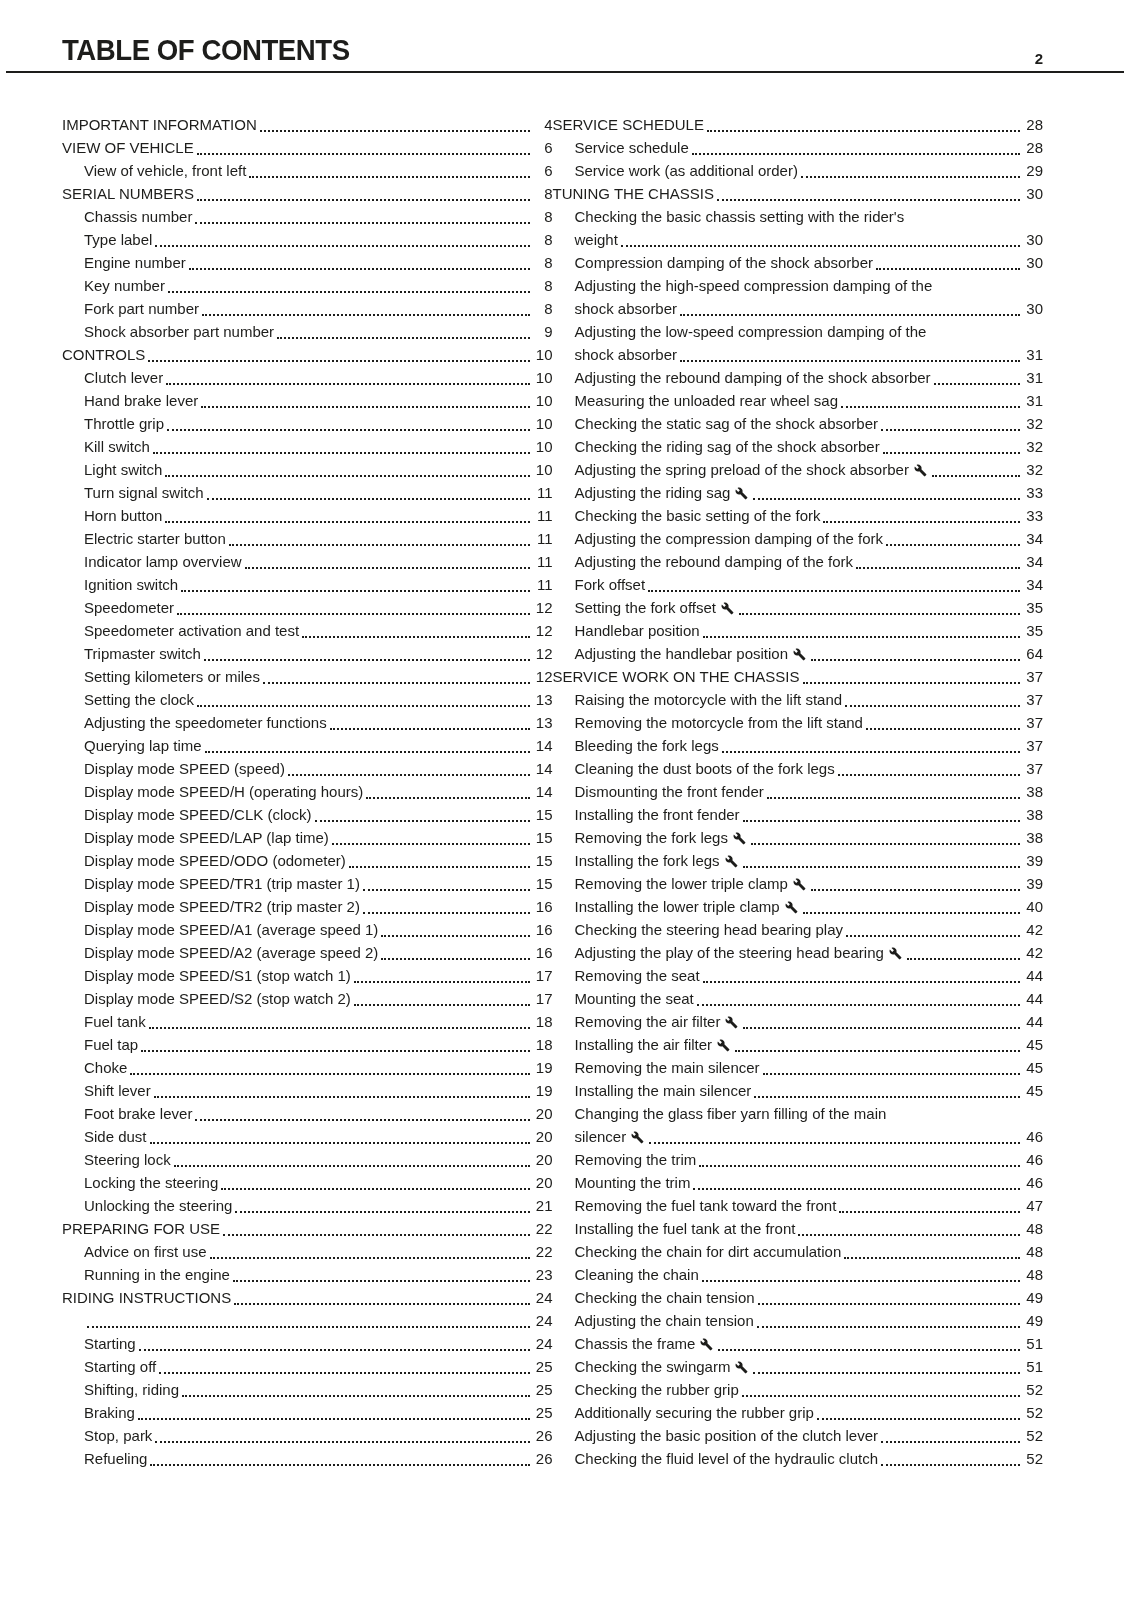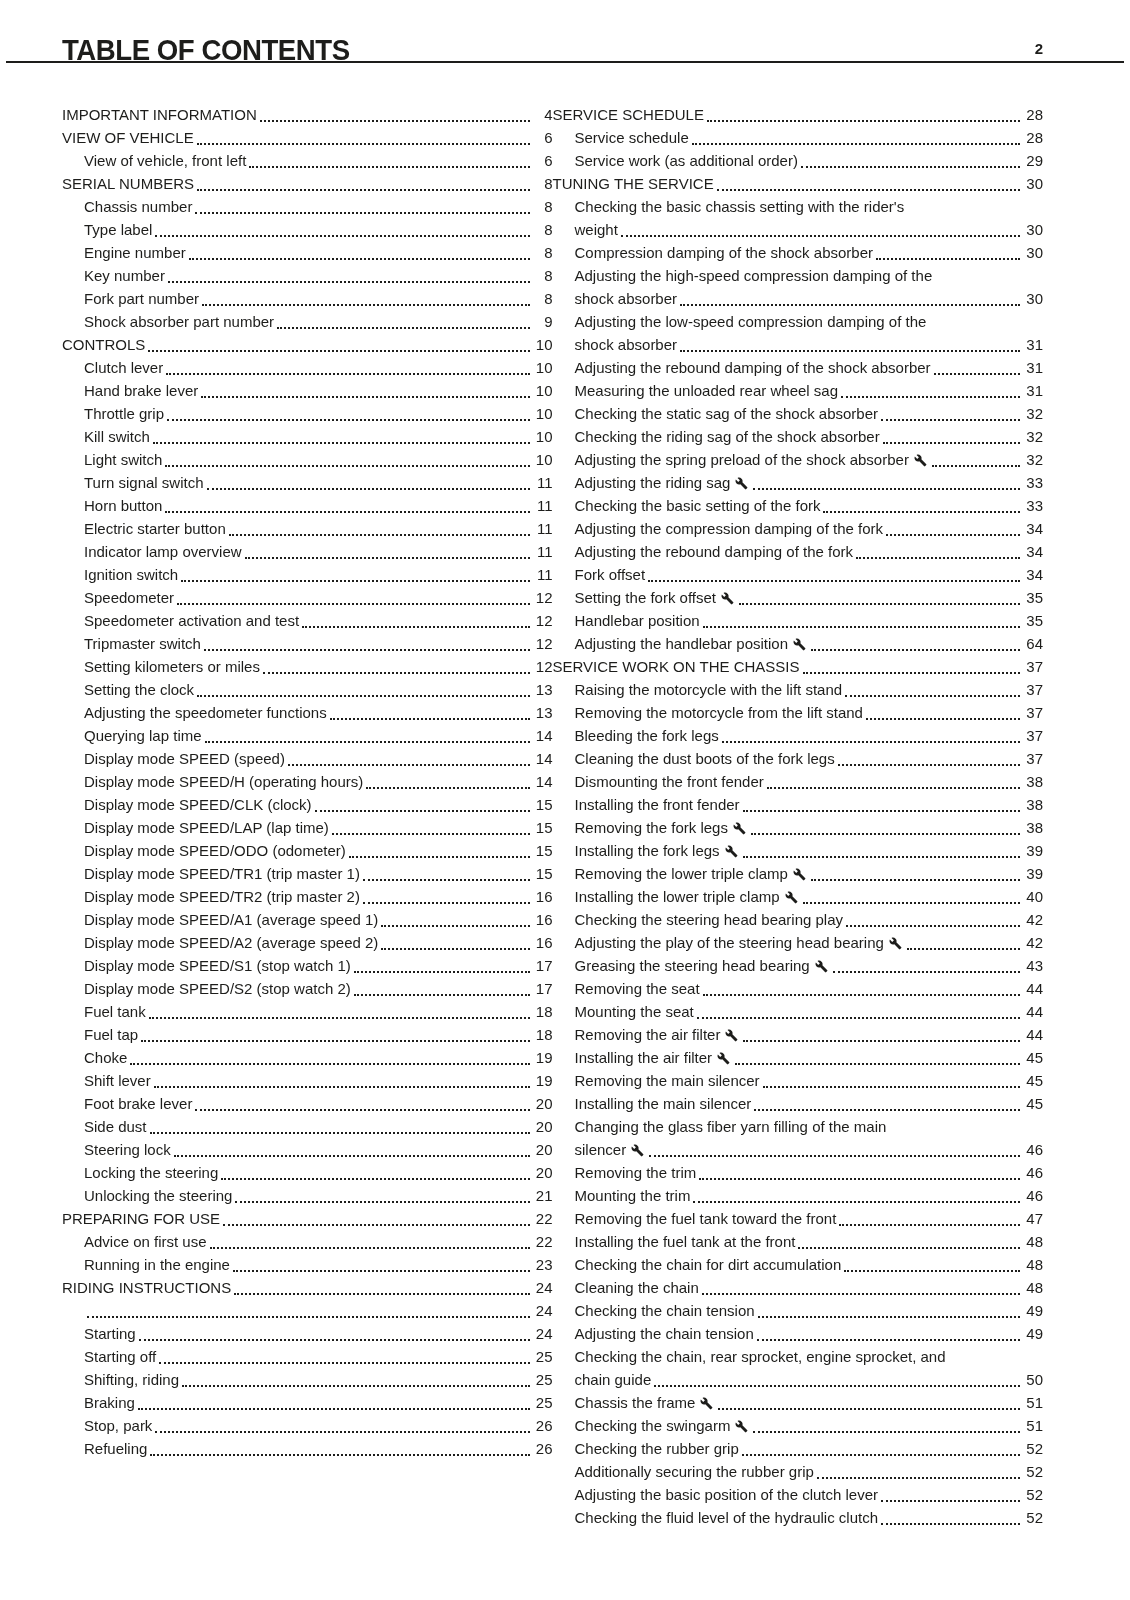--- a/index.html
+++ b/index.html
@@ -5,21 +5,21 @@
   * { box-sizing: border-box; }
   html, body { margin: 0; padding: 0; }
   body {
     width: 1130px;
     height: 1600px;
     background: #ffffff;
     font-family: "Liberation Sans", sans-serif;
     color: #1d1d1b;
     font-size: 15px;
   }
-  .header { position: relative; height: 63px; }
+  .header { position: relative; height: 73px; }
   .title {
     position: absolute;
     left: 62px;
     top: 33px;
     font-size: 30px;
     font-weight: 700;
     letter-spacing: -0.5px;
     transform: scaleX(0.92);
     transform-origin: left top;
     white-space: nowrap;
@@ -498,21 +498,21 @@
       </div>
       <div class="entry lvl2">
         <div class="row">
           <span class="lab">Service work (as additional order)</span>
           <span class="leader"></span>
           <span class="page">29</span>
         </div>
       </div>
       <div class="entry lvl1">
         <div class="row">
-          <span class="lab">TUNING THE SERVICE</span>
+          <span class="lab">TUNING THE CHASSIS</span>
           <span class="leader"></span>
           <span class="page">30</span>
         </div>
       </div>
       <div class="entry lvl2">
         <div class="line1">Checking the basic chassis setting with the rider's</div>
         <div class="row">
           <span class="lab">weight</span>
           <span class="leader"></span>
           <span class="page">30</span>
@@ -745,30 +745,20 @@
           <span class="lab">Adjusting the play of the steering head bearing</span>
           <svg viewBox="0 0 24 24" class="wrench">
             <path d="M22.7 19l-9.1-9.1c.9-2.3.4-5-1.5-6.9-2-2-5-2.4-7.4-1.3L9 6 6 9 1.6 4.7C.4 7.1.9 10.1 2.9 12.1c1.9 1.9 4.6 2.4 6.9 1.5l9.1 9.1c.4.4 1 .4 1.4 0l2.3-2.3c.5-.4.5-1.1.1-1.4z" fill="#1d1d1b"></path>
           </svg>
           <span class="leader"></span>
           <span class="page">42</span>
         </div>
       </div>
       <div class="entry lvl2">
         <div class="row">
-          <span class="lab">Greasing the steering head bearing</span>
-          <svg viewBox="0 0 24 24" class="wrench">
-            <path d="M22.7 19l-9.1-9.1c.9-2.3.4-5-1.5-6.9-2-2-5-2.4-7.4-1.3L9 6 6 9 1.6 4.7C.4 7.1.9 10.1 2.9 12.1c1.9 1.9 4.6 2.4 6.9 1.5l9.1 9.1c.4.4 1 .4 1.4 0l2.3-2.3c.5-.4.5-1.1.1-1.4z" fill="#1d1d1b"></path>
-          </svg>
-          <span class="leader"></span>
-          <span class="page">43</span>
-        </div>
-      </div>
-      <div class="entry lvl2">
-        <div class="row">
           <span class="lab">Removing the seat</span>
           <span class="leader"></span>
           <span class="page">44</span>
         </div>
       </div>
       <div class="entry lvl2">
         <div class="row">
           <span class="lab">Mounting the seat</span>
           <span class="leader"></span>
           <span class="page">44</span>
@@ -866,28 +856,20 @@
           <span class="lab">Checking the chain tension</span>
           <span class="leader"></span>
           <span class="page">49</span>
         </div>
       </div>
       <div class="entry lvl2">
         <div class="row">
           <span class="lab">Adjusting the chain tension</span>
           <span class="leader"></span>
           <span class="page">49</span>
-        </div>
-      </div>
-      <div class="entry lvl2">
-        <div class="line1">Checking the chain, rear sprocket, engine sprocket, and</div>
-        <div class="row">
-          <span class="lab">chain guide</span>
-          <span class="leader"></span>
-          <span class="page">50</span>
         </div>
       </div>
       <div class="entry lvl2">
         <div class="row">
           <span class="lab">Chassis the frame</span>
           <svg viewBox="0 0 24 24" class="wrench">
             <path d="M22.7 19l-9.1-9.1c.9-2.3.4-5-1.5-6.9-2-2-5-2.4-7.4-1.3L9 6 6 9 1.6 4.7C.4 7.1.9 10.1 2.9 12.1c1.9 1.9 4.6 2.4 6.9 1.5l9.1 9.1c.4.4 1 .4 1.4 0l2.3-2.3c.5-.4.5-1.1.1-1.4z" fill="#1d1d1b"></path>
           </svg>
           <span class="leader"></span>
           <span class="page">51</span>

